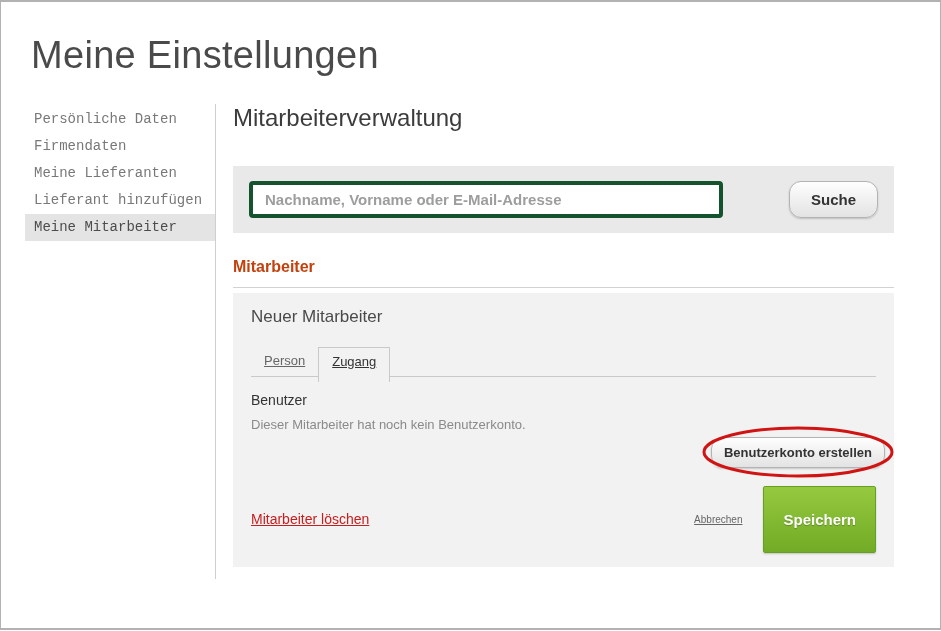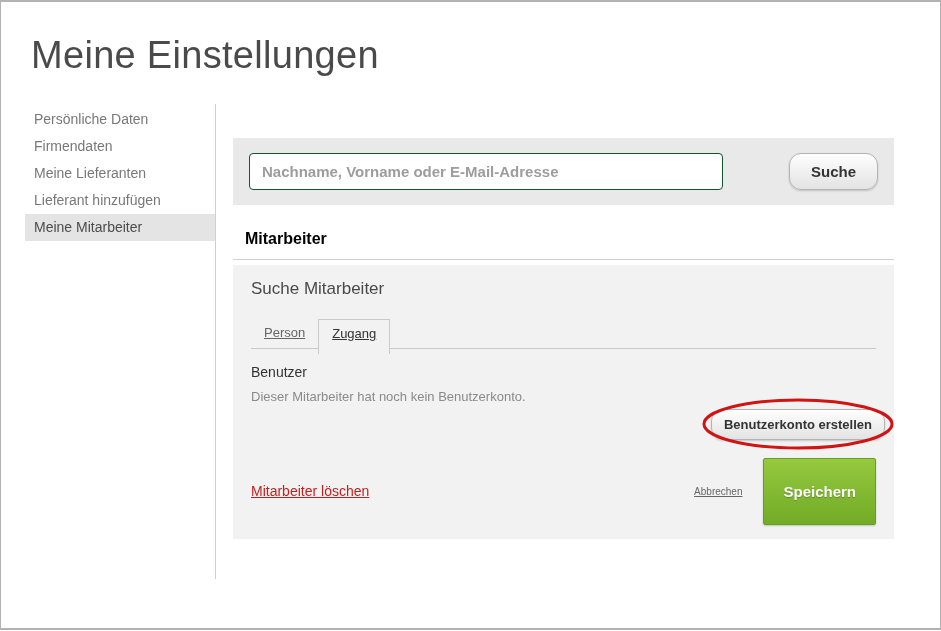--- a/index.html
+++ b/index.html
@@ -14,46 +14,46 @@
   .page-title{
     margin:32px 0 0 30px; font-size:38px; line-height:1.15;
     font-weight:300; color:#4a4a4a; letter-spacing:.3px;
   }
 
   .content{ display:flex; margin-top:26px; min-height:475px; }
 
   
   .sidebar{ flex:0 0 215px; width:215px; border-right:1px solid #cfcfcf; padding:2px 0 0 24px; }
   .side-item{
-    font-size:14px; color:#787878; padding:5px 0 5px 9px; line-height:17px; cursor:pointer;
+    font-size:14px; color:#787878; padding:5px 0 5px 9px; line-height:17px; cursor:pointer;font-family:Liberation Mono, monospace;
   }
   .side-item.selected{ background:#e4e4e4; color:#4c4c4c; }
 
   
   .main{ flex:1 1 auto; padding:0 46px 0 17px; }
 
   .h2{ font-size:24px; font-weight:400; color:#3c3c3c; }
 
   .search-bar{
     background:#e9e9e9; margin-top:34px; padding:15px 16px; display:flex; align-items:center;
   }
   .search-input{
-    width:474px; height:37px; border:1px solid #14532d; border-radius:4px; background:#fff;
+    width:474px; height:37px; border:4px solid #14532d; border-radius:4px; background:#fff;
     padding:12px 12px; font-family:inherit; font-size:15px; font-weight:600; color:#444;
   }
   .search-input::placeholder{ color:#9d9d9d; opacity:1; }
 
   .btn-gray{
     display:inline-block; background:linear-gradient(#fefefe,#e3e3e3);
     border:1px solid #b3b3b3; border-radius:12px; color:#333; font-family:inherit;
     font-weight:700; box-shadow:0 1px 2px rgba(0,0,0,.18); cursor:pointer; white-space:nowrap;
   }
   .btn-search{ font-size:15px; padding:9px 21px; margin-left:auto; }
 
-  .h3{ margin-top:25px; font-size:16px; font-weight:600; color:#000000;margin-left:12px; }
+  .h3{ margin-top:25px; font-size:16px; font-weight:600; color:#c2410c; }
   .rule{ border:none; border-top:1px solid #d2d2d2; margin-top:11px; }
 
   .panel{ background:#f2f2f2; margin-top:5px; padding:12px 18px 14px; }
   .panel-title{ font-size:17px; font-weight:400; color:#4a4a4a; margin-top:2px; }
 
   .tabs{ margin-top:20px; border-bottom:1px solid #c9c9c9; display:flex; align-items:flex-start; }
   .tab{ font-size:13px; color:#666; padding:6px 13px 8px; cursor:pointer; }
   .tab .tab-label{ text-decoration:underline; }
   .tab.active{
     border:1px solid #c9c9c9; border-bottom:none; background:#f2f2f2;
@@ -93,32 +93,33 @@
     <nav class="sidebar">
       <div class="side-item">Persönliche Daten</div>
       <div class="side-item">Firmendaten</div>
       <div class="side-item">Meine Lieferanten</div>
       <div class="side-item">Lieferant hinzufügen</div>
       <div class="side-item selected">Meine Mitarbeiter</div>
     </nav>
 
     <main class="main">
 
+      <h2 class="h2">Mitarbeiterverwaltung</h2>
 
       <div class="search-bar">
         <input class="search-input" type="text" placeholder="Nachname, Vorname oder E-Mail-Adresse" style="">
         <button class="btn-gray btn-search">Suche</button>
       </div>
 
       <h3 class="h3">Mitarbeiter</h3>
       <hr class="rule">
 
       <section class="panel">
 
-        <h4 class="panel-title">Suche Mitarbeiter</h4>
+        <h4 class="panel-title">Neuer Mitarbeiter</h4>
 
         <div class="tabs">
           <div class="tab">
             <span class="tab-label">Person</span>
           </div>
           <div class="tab active">
             <span class="tab-label">Zugang</span>
           </div>
         </div>
 

